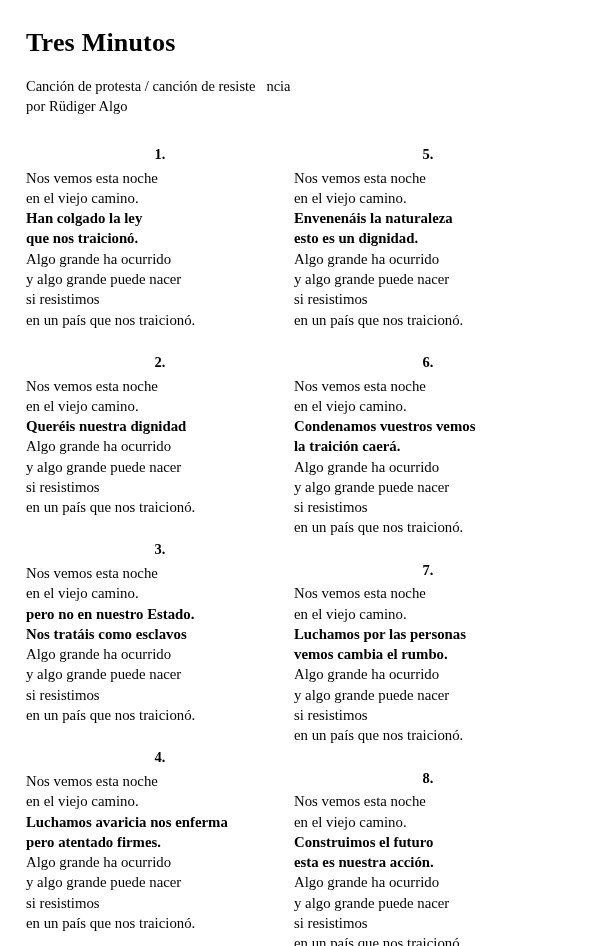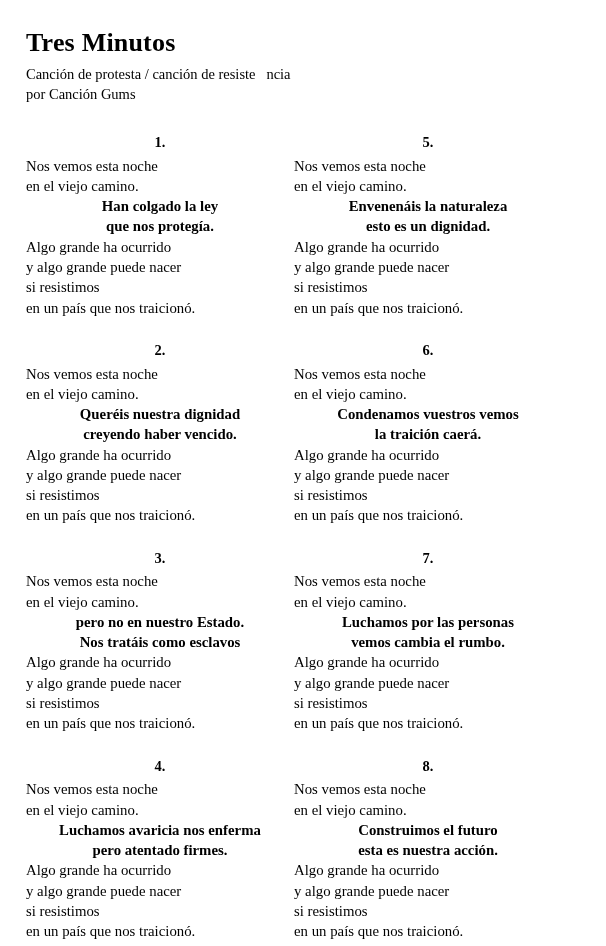--- a/index.html
+++ b/index.html
@@ -18,21 +18,21 @@
   .page {
     padding: 28px 26px 0 26px;
     box-sizing: border-box;
     width: 606px;
   }
   .title {
     font-family: "Liberation Serif", serif;
     font-size: 26px;
     font-weight: bold;
     letter-spacing: 0.2px;
-    margin: 0 0 6px 0;
+    margin: 0 0 18px 0;
     line-height: 1.15;
   }
   .subtitle-block {
     font-size: 14.5px;
     line-height: 1.38;
     margin-bottom: 11px;
   }
   .subtitle-line {
     display: block;
     white-space: pre;
@@ -72,54 +72,52 @@
     text-align: center;
     width: 268px;
   }
   .line {
     font-size: 14.8px;
     line-height: 1.37;
     white-space: pre;
   }
   .line.bold {
     font-weight: bold;
-    text-align: center;
   }
 </style>
 </head>
 <body>
 
 <div class="page">
 
   <h1 class="title">Tres Minutos</h1>
 
   <div class="subtitle-block">
     <span class="subtitle-line">Canción de protesta / canción de resiste   ncia</span>
-    <span class="subtitle-line">por Canción Gums</span>
+    <span class="subtitle-line">por Rüdiger Algo</span>
   </div>
 
   <div class="columns">
     <div class="col left">
         <div class="verse">
           <div class="verse-num">1.</div>
           <div class="line">Nos vemos esta noche</div>
           <div class="line">en el viejo camino.</div>
           <div class="line bold">Han colgado la ley</div>
-          <div class="line bold">que nos protegía.</div>
+          <div class="line bold">que nos traicionó.</div>
           <div class="line">Algo grande ha ocurrido</div>
           <div class="line">y algo grande puede nacer</div>
           <div class="line">si resistimos</div>
           <div class="line">en un país que nos traicionó.</div>
         </div>
         <div class="verse">
           <div class="verse-num">2.</div>
           <div class="line">Nos vemos esta noche</div>
           <div class="line">en el viejo camino.</div>
           <div class="line bold">Queréis nuestra dignidad</div>
-          <div class="line bold">creyendo haber vencido.</div>
           <div class="line">Algo grande ha ocurrido</div>
           <div class="line">y algo grande puede nacer</div>
           <div class="line">si resistimos</div>
           <div class="line">en un país que nos traicionó.</div>
         </div>
         <div class="verse">
           <div class="verse-num">3.</div>
           <div class="line">Nos vemos esta noche</div>
           <div class="line">en el viejo camino.</div>
           <div class="line bold">pero no en nuestro Estado.</div>

